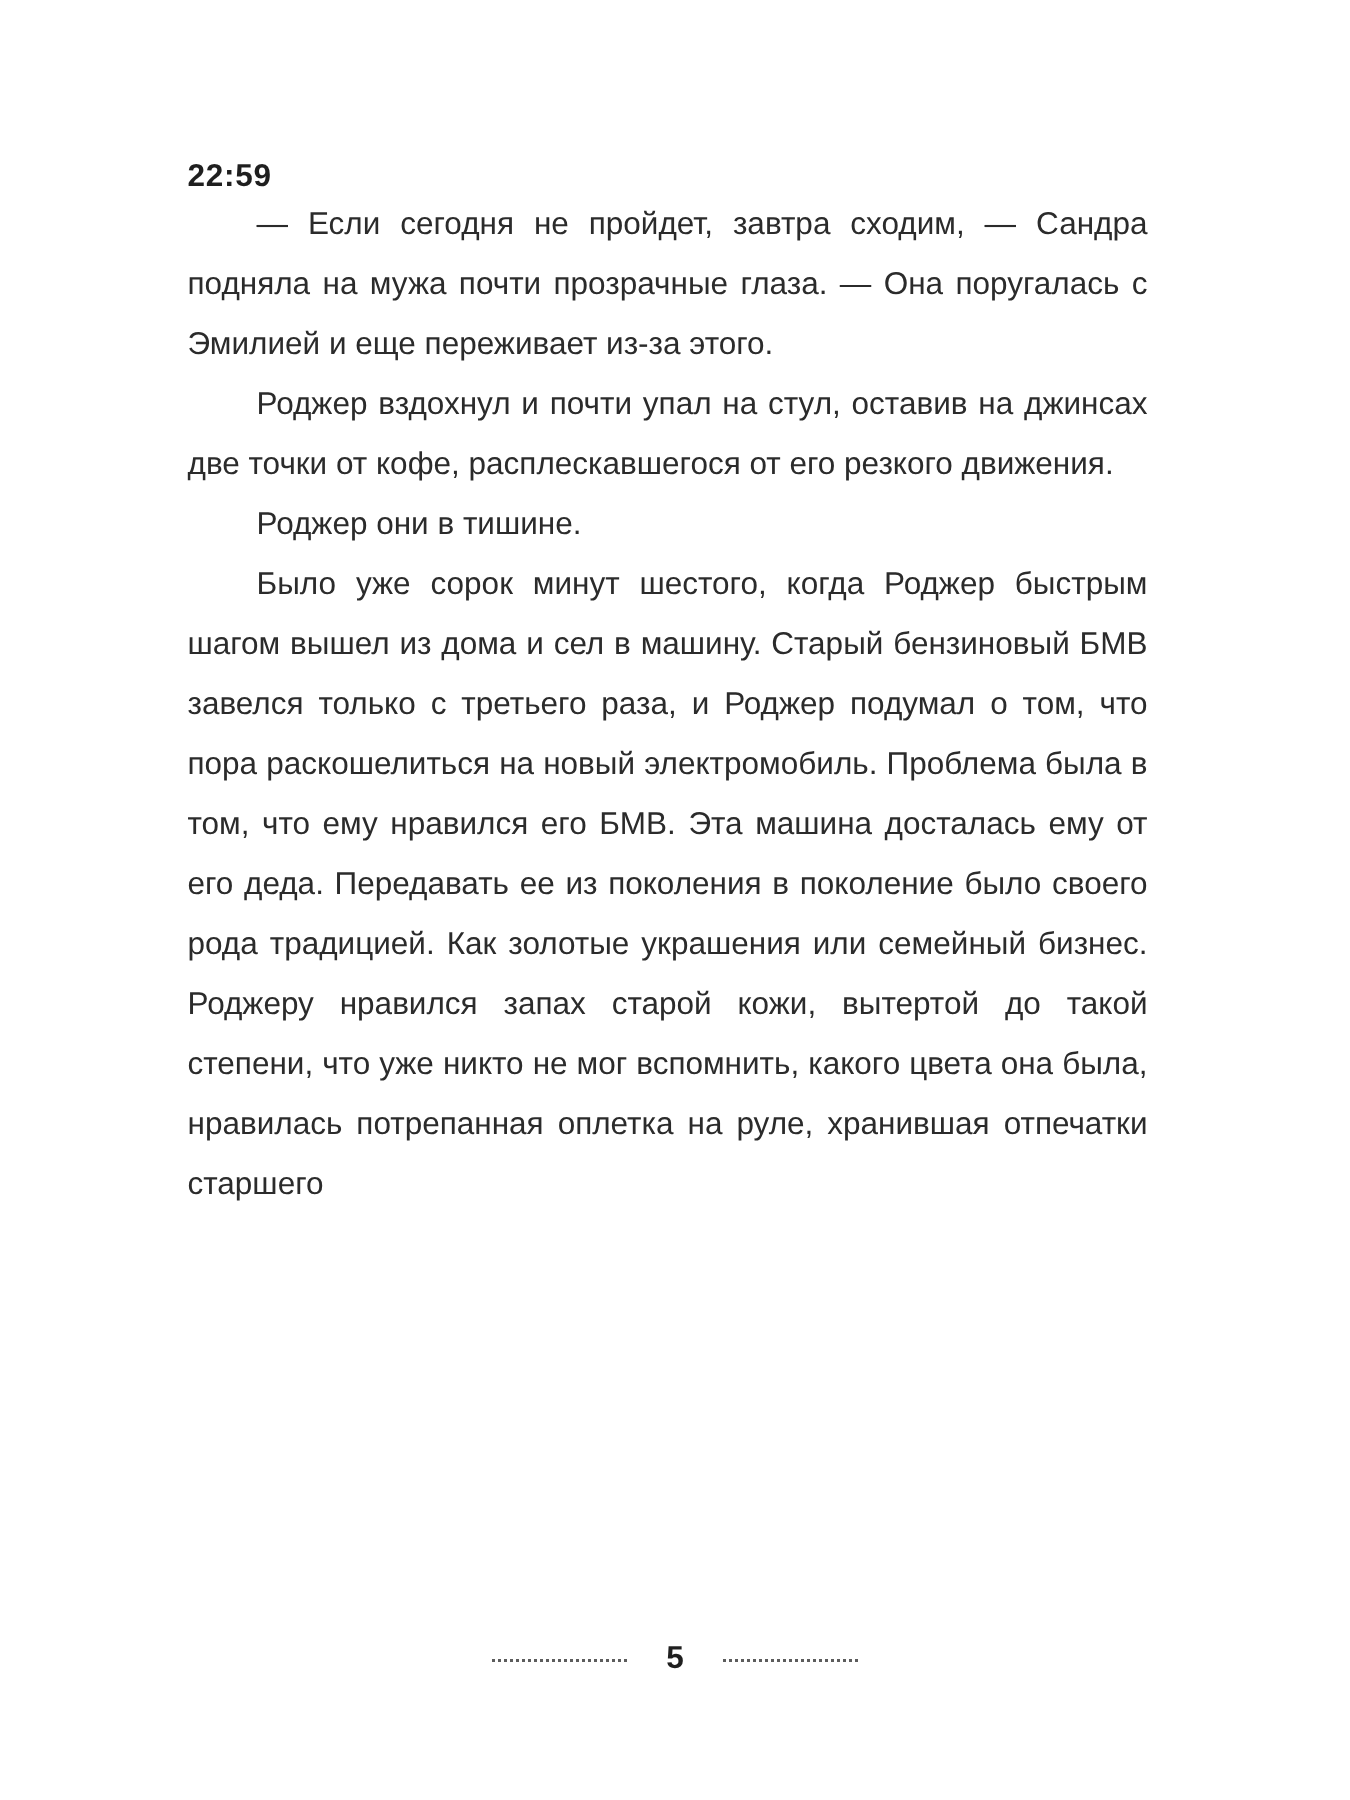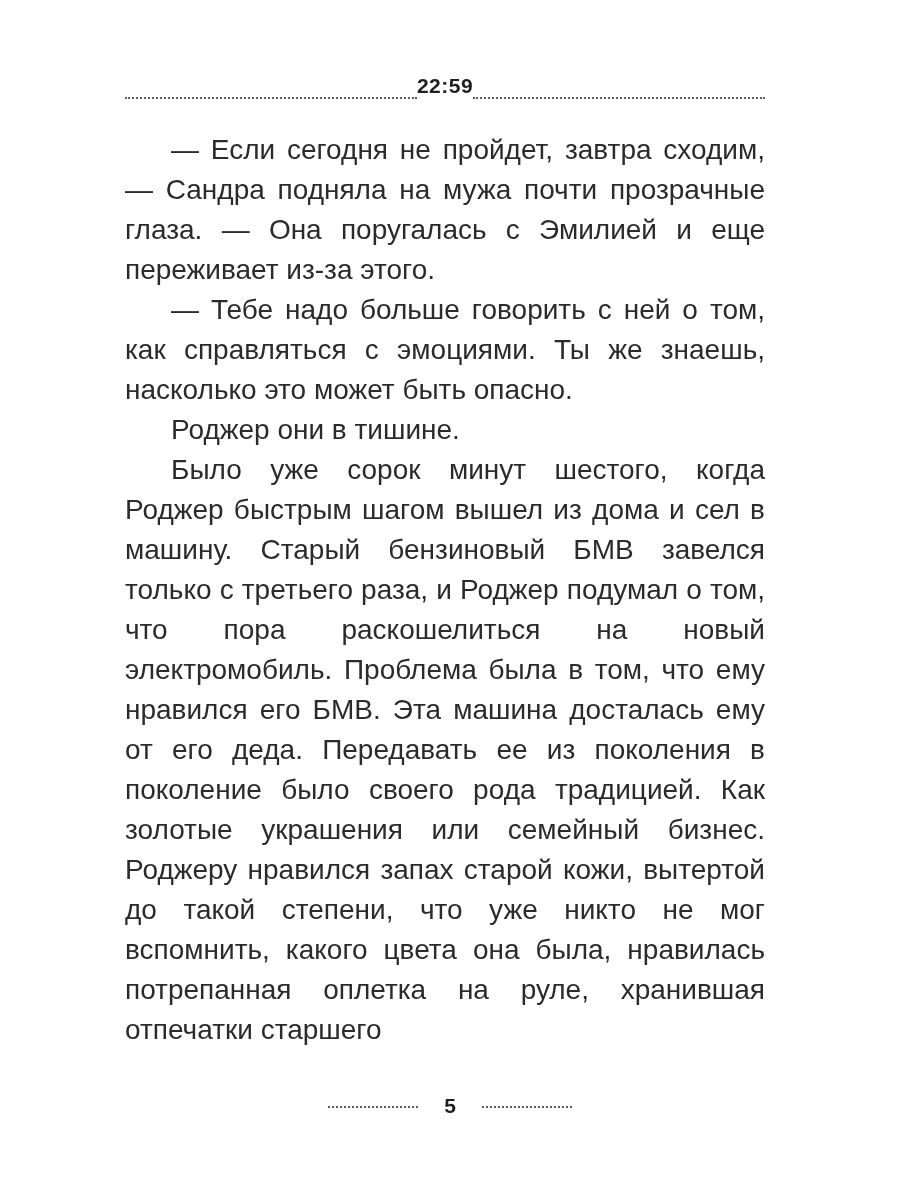--- a/index.html
+++ b/index.html
@@ -18,21 +18,23 @@
     overflow: hidden;
   }
 
   
   .running-header {
     position: absolute;
     top: 74px;
     left: 125px;
     right: 135px;
     display: flex;
-    align-items: flex-end;
+    align-items: flex-start;
+    gap: 30px;
+    flex-direction: column;
   }
   .dots {
     flex: 1 1 auto;
     height: 0;
     border-bottom: 2px dotted #5c5c5c;
     transform: translateY(1px);
   }
   .header-time {
     flex: 0 0 auto;
     font-size: 21px;
@@ -40,21 +42,21 @@
     letter-spacing: 0.5px;
     color: #1f1f1f;
   }
 
   
   .text-block {
     position: absolute;
     top: 130px;
     left: 125px;
     right: 135px;
-    font-size: 28px;
+    font-size: 21px;
     line-height: 40px;
     text-align: justify;
     hyphens: auto;
     color: #2b2b2b;
   }
   .text-block p {
     margin: 0;
     text-indent: 46px;
   }
 
@@ -88,21 +90,21 @@
 <div class="page">
 
   <div class="running-header">
     <span class="dots"></span>
     <span class="header-time">22:59</span>
     <span class="dots"></span>
   </div>
 
   <div class="text-block">
     <p>— Если сегодня не пройдет, завтра сходим, — Сандра подняла на мужа почти прозрачные глаза. — Она поругалась с Эмилией и еще переживает из-за этого.</p>
-    <p>— Тебе надо больше говорить с ней о том, как справляться с эмоциями. Ты же знаешь, насколько это может быть опасно.</p>
+    <p>Роджер вздохнул и почти упал на стул, оставив на джинсах две точки от кофе, расплескавшегося от его резкого движения.</p>
     <p>Роджер они в тишине.</p>
     <p>Было уже сорок минут шестого, когда Роджер быстрым шагом вышел из дома и сел в машину. Старый бензиновый БМВ завелся только с третьего раза, и Роджер подумал о том, что пора раскошелиться на новый электромобиль. Проблема была в том, что ему нравился его БМВ. Эта машина досталась ему от его деда. Передавать ее из поколения в поколение было своего рода традицией. Как золотые украшения или семейный бизнес. Роджеру нравился запах старой кожи, вытертой до такой степени, что уже никто не мог вспомнить, какого цвета она была, нравилась потрепанная оплетка на руле, хранившая отпечатки старшего</p>
   </div>
 
   <div class="page-footer">
     <span class="dots-short"></span>
     <span class="page-number">5</span>
     <span class="dots-short"></span>
   </div>
 

